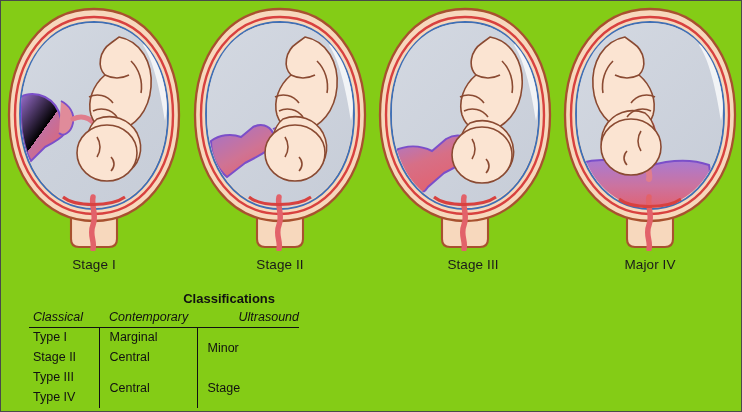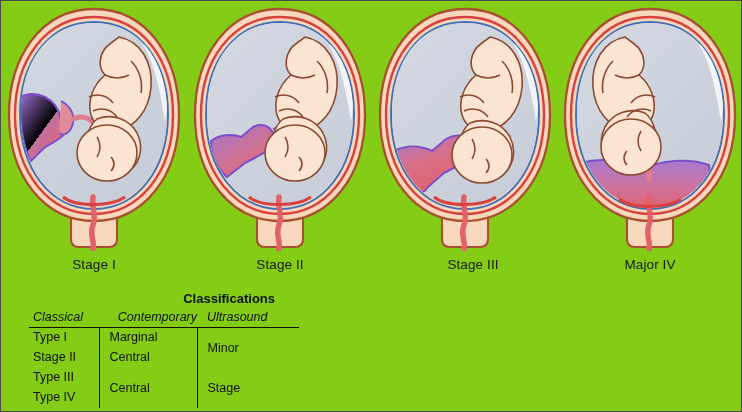--- a/index.html
+++ b/index.html
@@ -70,22 +70,22 @@
   table.classifications th {
     font-size: 12.5px;
     font-style: italic;
     font-weight: normal;
     color: #111;
     text-align: left;
     padding: 0 0 3px 4px;
     border-bottom: 1.3px solid #111;
   }
   table.classifications th.col-classical { width: 66px; font-style: italic; }
-  table.classifications th.col-contemporary { width: 88px; padding-left: 10px; text-align: right; }
-  table.classifications th.col-ultrasound { width: 92px; padding-left: 10px; }
+  table.classifications th.col-contemporary { width: 88px; padding-left: 10px; }
+  table.classifications th.col-ultrasound { width: 92px; padding-left: 10px; text-align: right; }
   table.classifications td {
     font-size: 12.5px;
     color: #111;
     vertical-align: top;
     padding: 2px 0 2px 4px;
     height: 16px;
   }
   table.classifications td.divider-left {
     border-left: 1.3px solid #111;
     padding-left: 10px;

